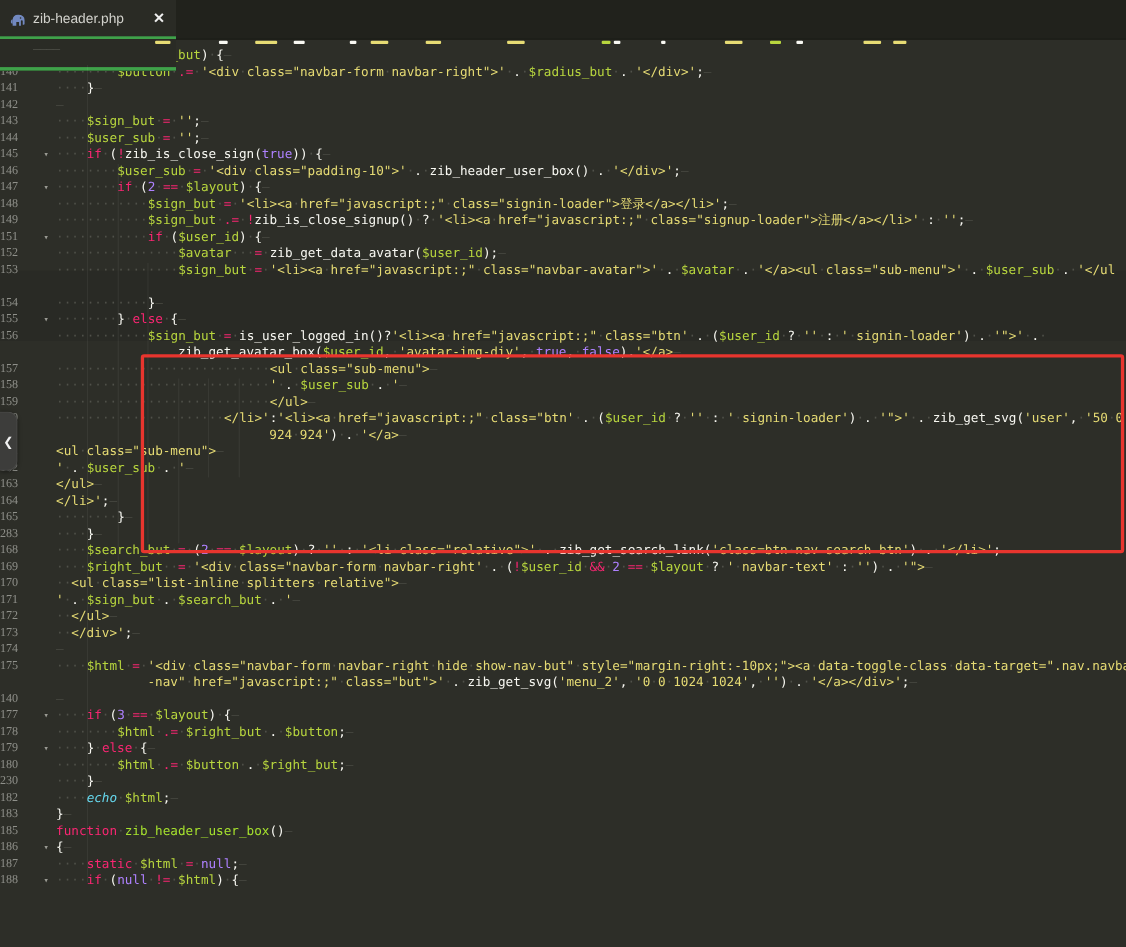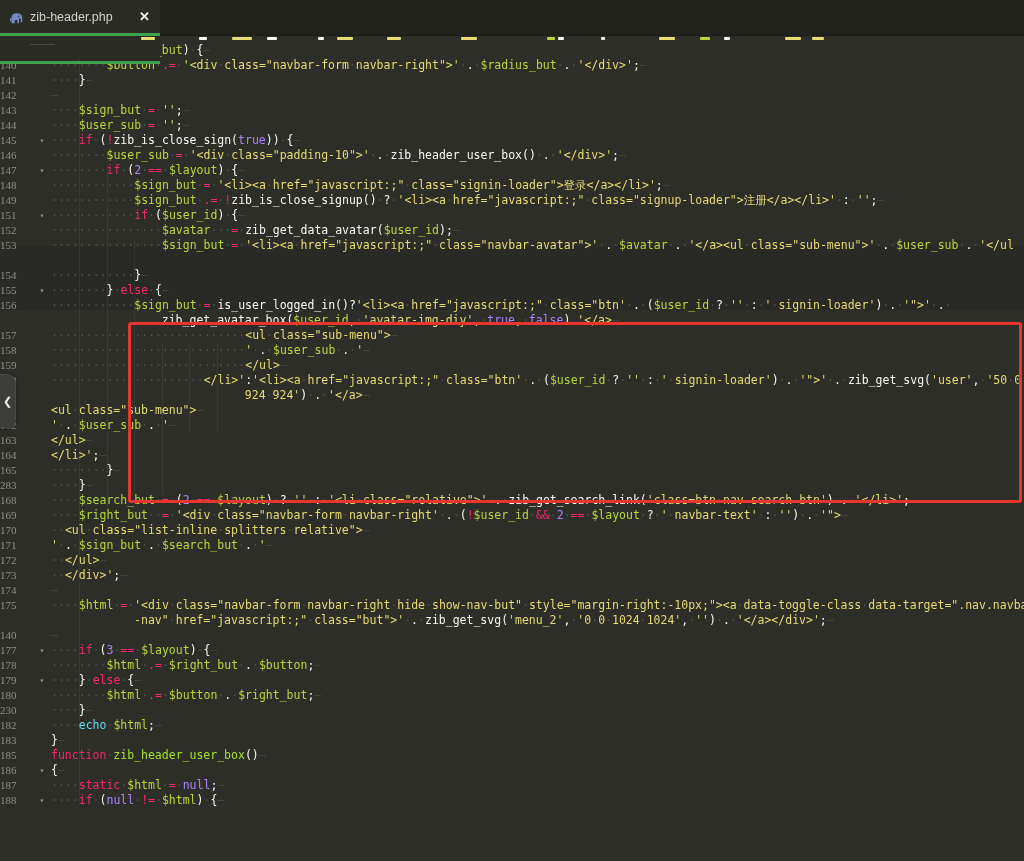--- a/index.html
+++ b/index.html
@@ -23,21 +23,21 @@
   .gutter{width:51px;flex:none;display:flex;align-items:center;box-sizing:border-box;}
   .num{display:inline-block;width:33px;text-align:left;color:#8f908a;font-size:11px;font-family:Liberation Serif, serif;}
   .fold{display:inline-block;width:18px;text-align:center;color:#9a9a93;font-size:8px;}
   .codeln{flex:none;white-space:pre;color:#f8f8f2;}
   .tk-p{color:#f8f8f2}
   .tk-k{color:#f92672}
   .tk-s{color:#e6db74}
   .tk-v{color:#b8d63e}
   .tk-g{color:#a6e22e}
   .tk-n{color:#ae81ff}
-  .tk-c{color:#66d9ef;}
+  .tk-c{color:#66d9ef;font-style:italic}
   .ws{color:#50514a}
   .ws.tab{letter-spacing:-1px;color:#4b4c45}
   .ws.eol{color:#46473f}
   .pad{display:inline-block}
   
   .guide{position:absolute;width:1px;background:rgba(255,255,255,0.055);}
   
   .band{position:absolute;left:0;width:1024px;background:rgba(0,0,0,0.07);}
   
   .frag{position:absolute;height:3px;border-radius:1px;}

